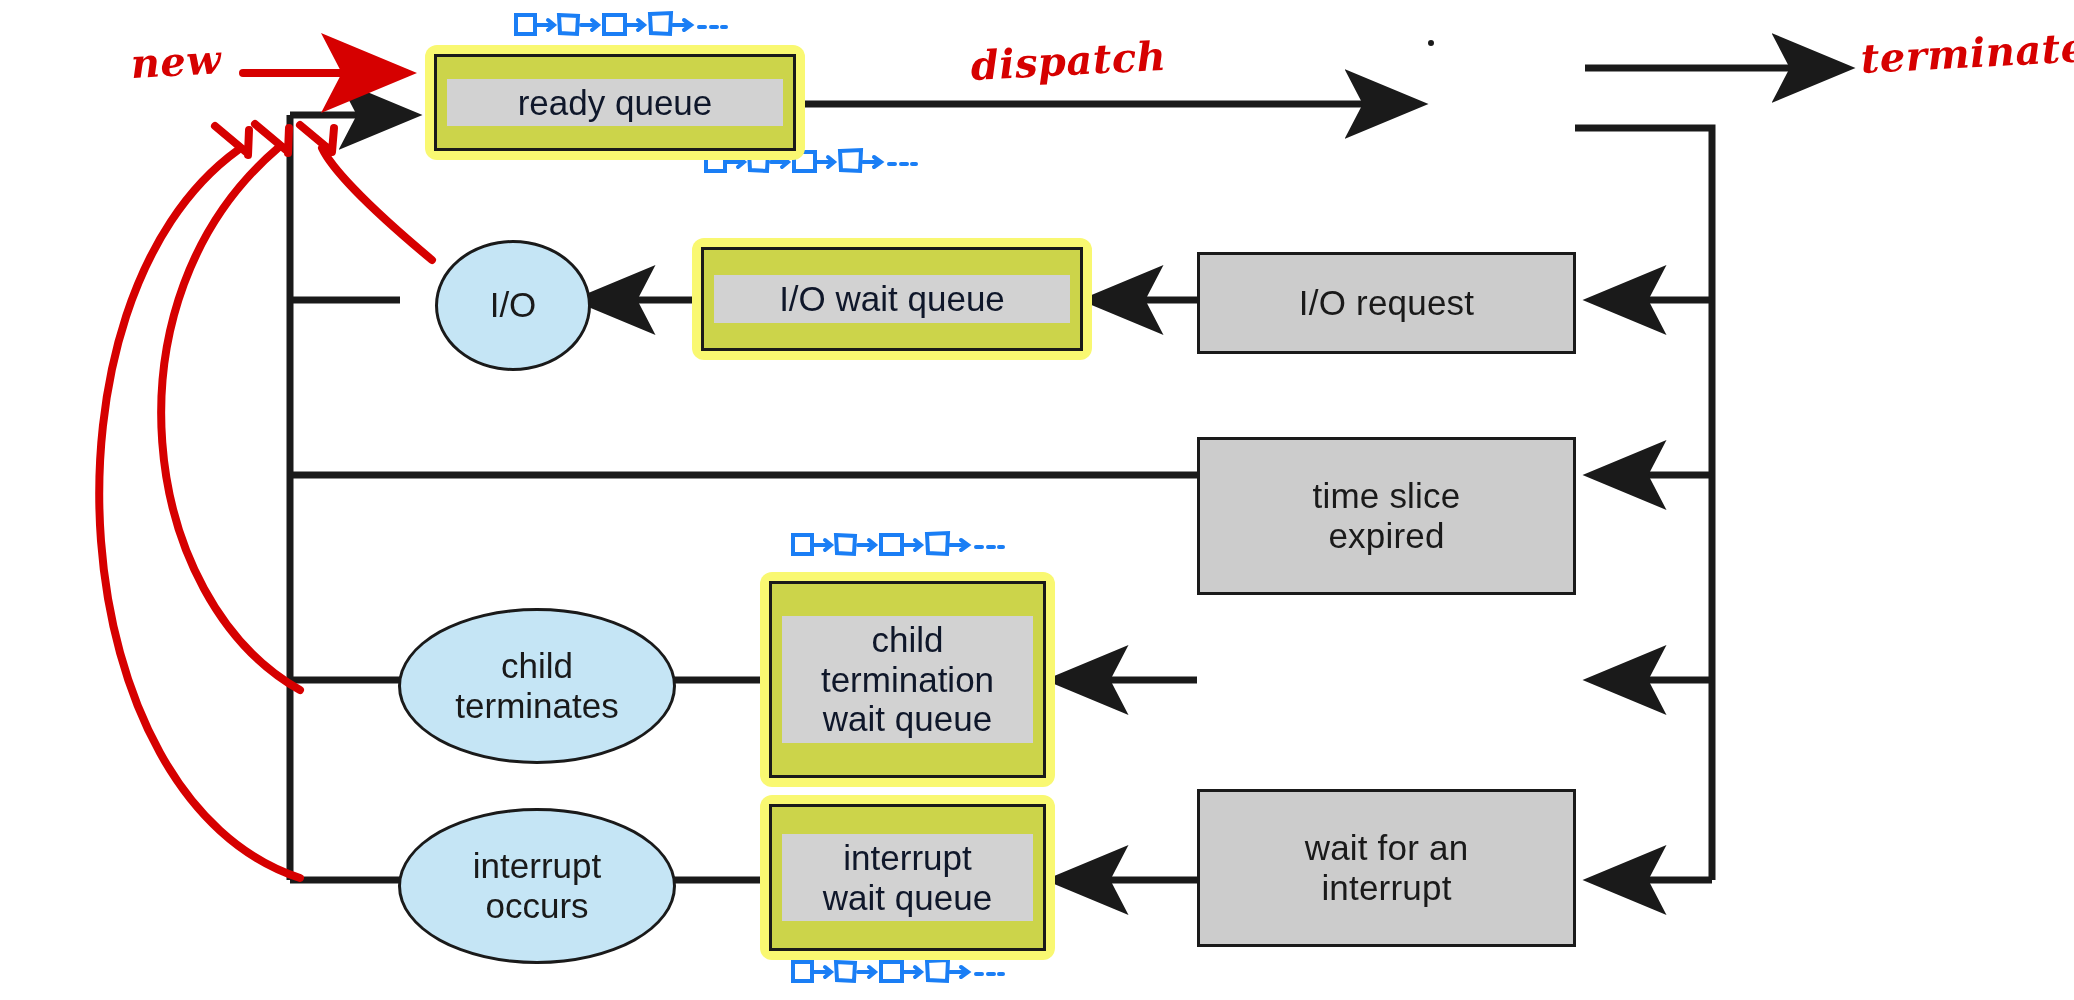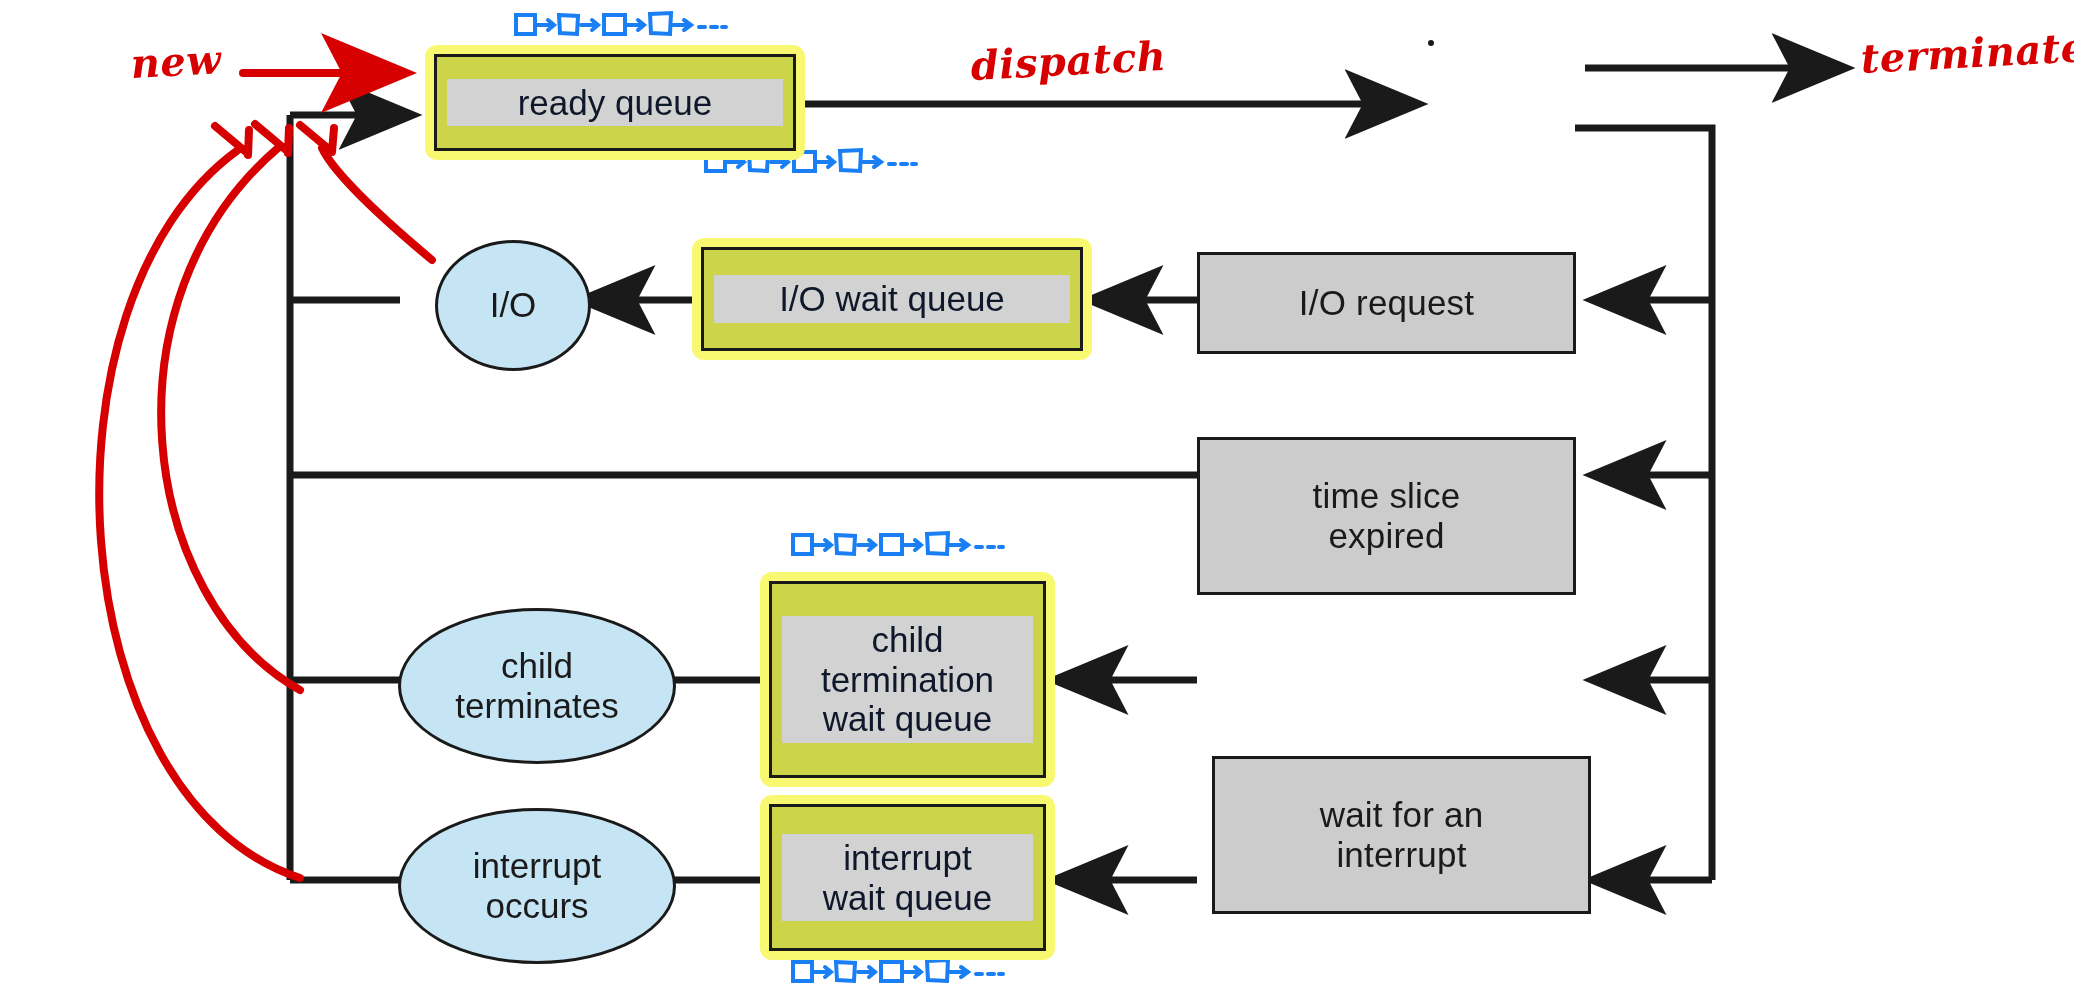--- a/index.html
+++ b/index.html
@@ -188,21 +188,21 @@
   <div class="gbox" style="left:1197px;top:252px;width:373px;height:96px;">
     <span>I/O request</span>
   </div>
 
   <div class="gbox" style="left:1197px;top:397px;width:373px;height:152px;white-space:pre-line;margin-top:40px;">
     <span style="white-space:pre-line">time slice
 expired</span>
   </div>
 
 
-  <div class="gbox" style="left:1197px;top:756px;width:373px;height:152px;margin-left:15px;">
+  <div class="gbox" style="left:1197px;top:789px;width:373px;height:152px;">
     <span style="white-space:pre-line">wait for an
 interrupt</span>
   </div>
 
   <div class="ell" style="left:1428px;top:40px;width:0;height:0;"></div>
 
 
   <div class="ell" style="left:435px;top:240px;width:150px;height:125px;">
     <span>I/O</span>
   </div>

